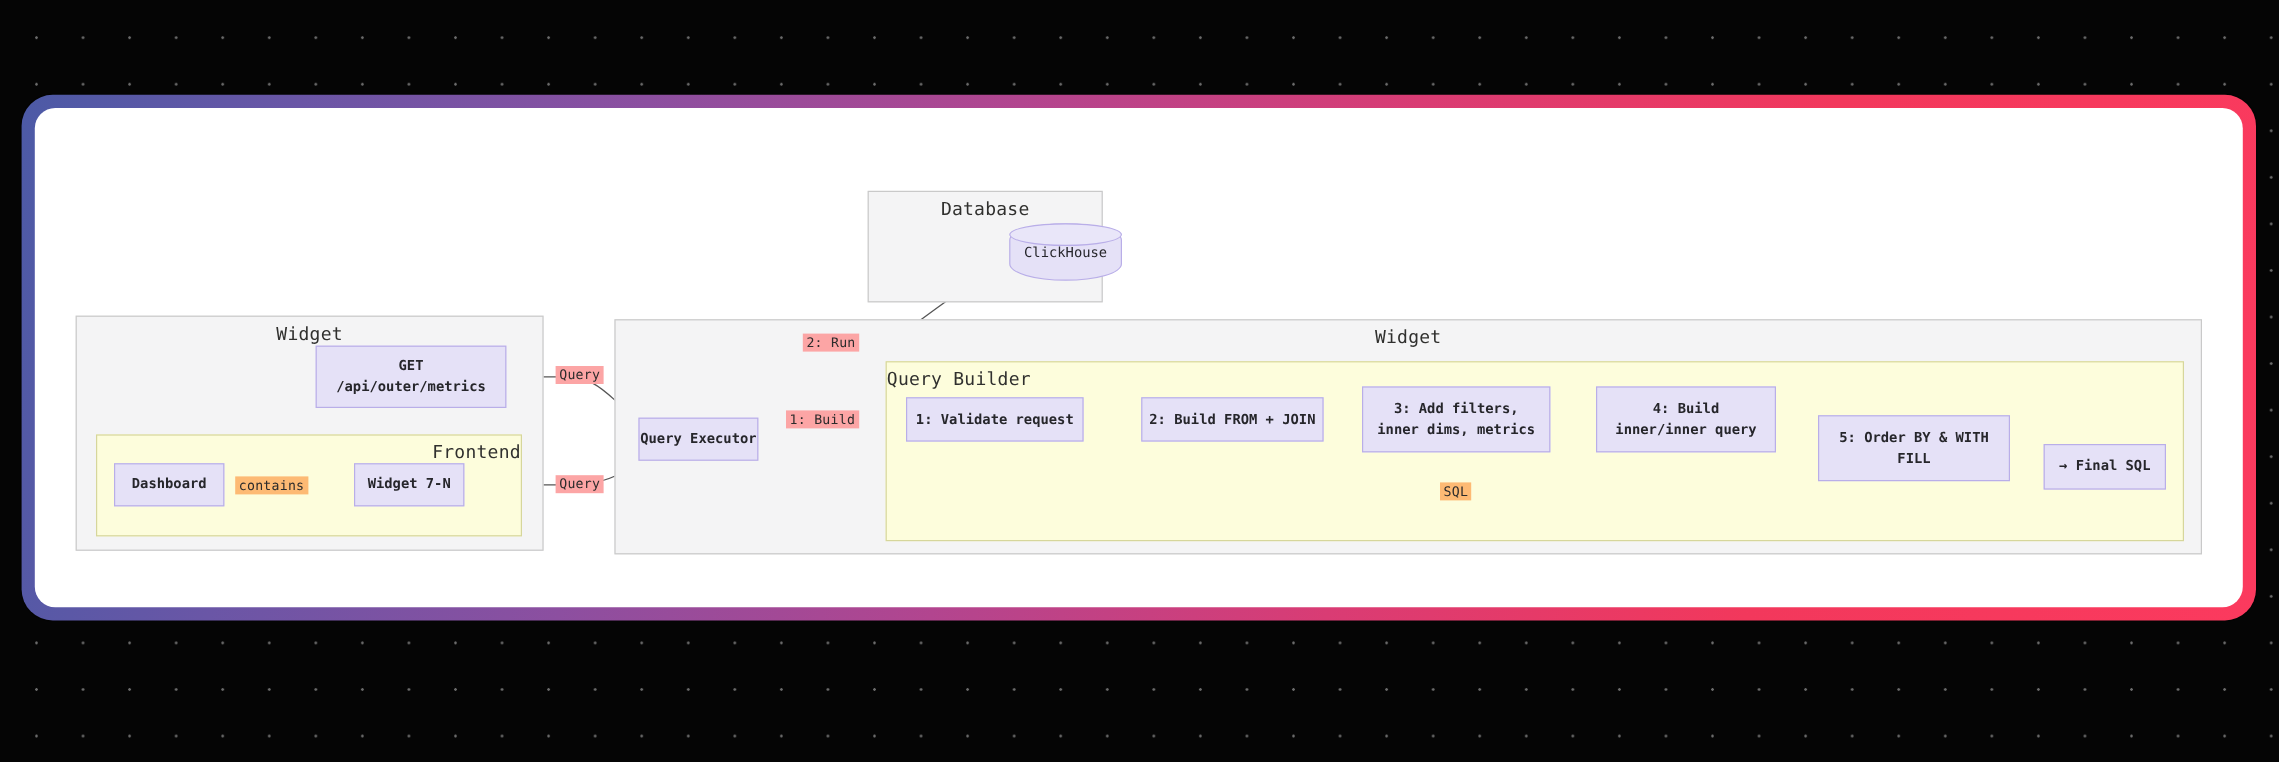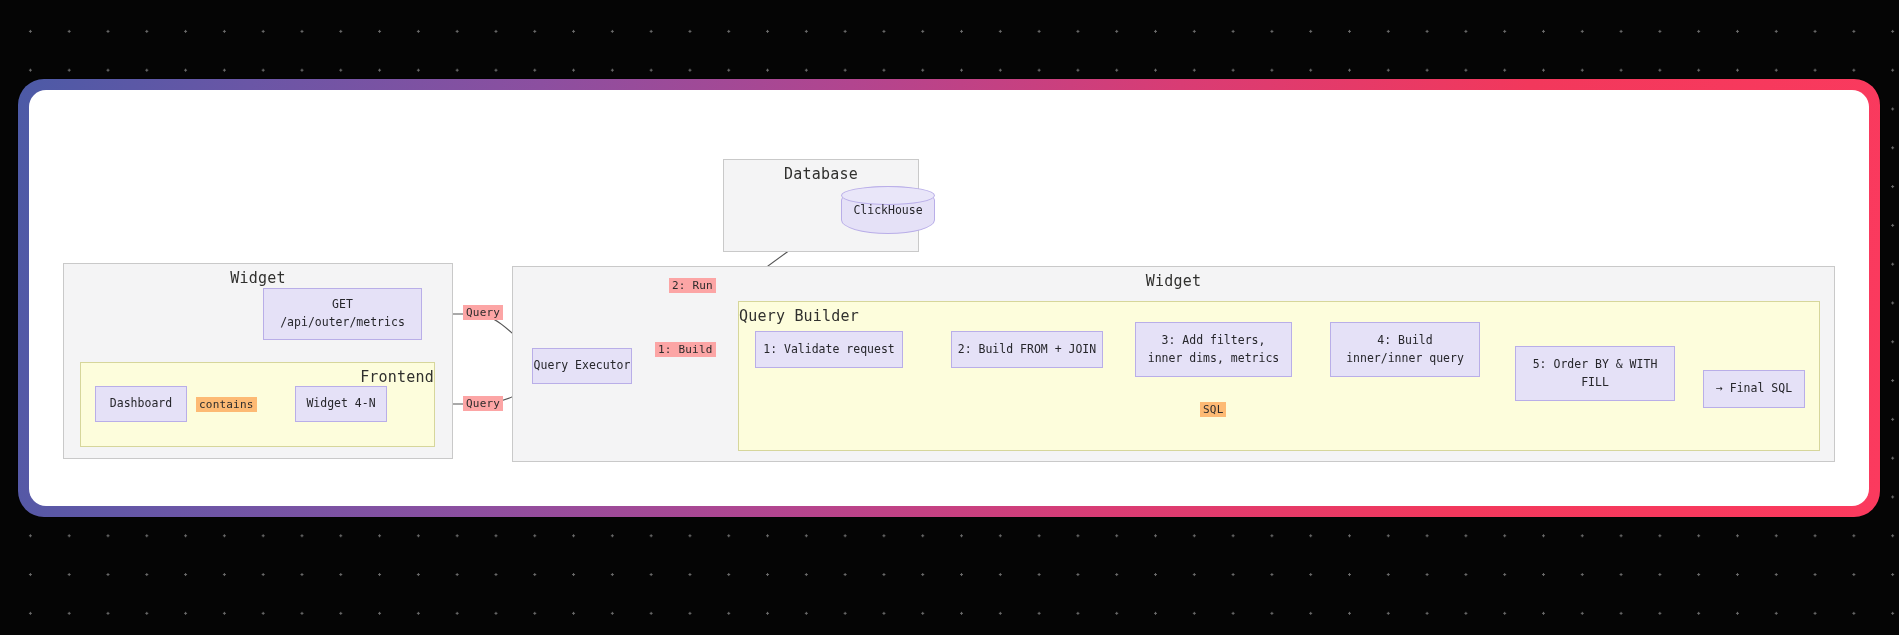--- a/index.html
+++ b/index.html
@@ -68,20 +68,21 @@
     border: 1px solid #b9aee8;
     display: flex;
     flex-direction: column;
     align-items: center;
     justify-content: center;
     font-size: 11.5px;
     color: #26262b;
     line-height: 1.55;
     text-align: center;
     white-space: nowrap;
+    font-weight: bold;
   }
   .node .l2 { display: block; }
 
   
   .cyl {
     background: #e5e1f7;
     border: 1px solid #b9aee8;
     border-radius: 50% / 14px;
     display: flex; align-items: center; justify-content: center;
     font-size: 11.5px; color: #26262b;
@@ -161,21 +162,21 @@
 
       <div class="grp yellow" style="left:80px; top:362px; width:355px; height:85px;">
         <div class="grp-title" style="left:0; width:100%; text-align:right;">Frontend</div>
       </div>
 
       <div class="node" style="left:95px; top:386px; width:92px; height:36px;">
         <span>Dashboard</span>
       </div>
 
       <div class="node" style="left:295px; top:386px; width:92px; height:36px;">
-        <span>Widget 4-N</span>
+        <span>Widget 7-N</span>
       </div>
 
       <div class="grp" style="left:723px; top:159px; width:196px; height:93px;">
         <div class="grp-title" style="left:0; width:100%; text-align:center;">Database</div>
       </div>
 
       <div class="cyl" style="left:841px; top:186px; width:94px; height:48px;">
         <span>ClickHouse</span>
       </div>
 

